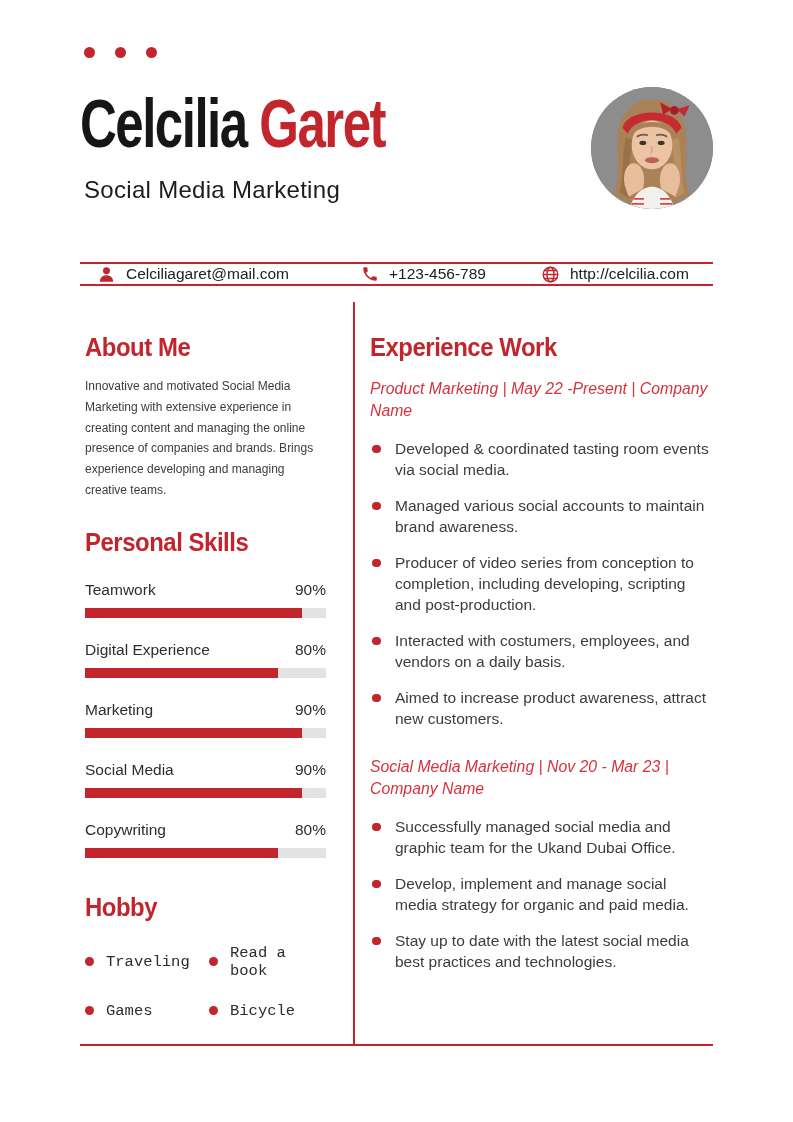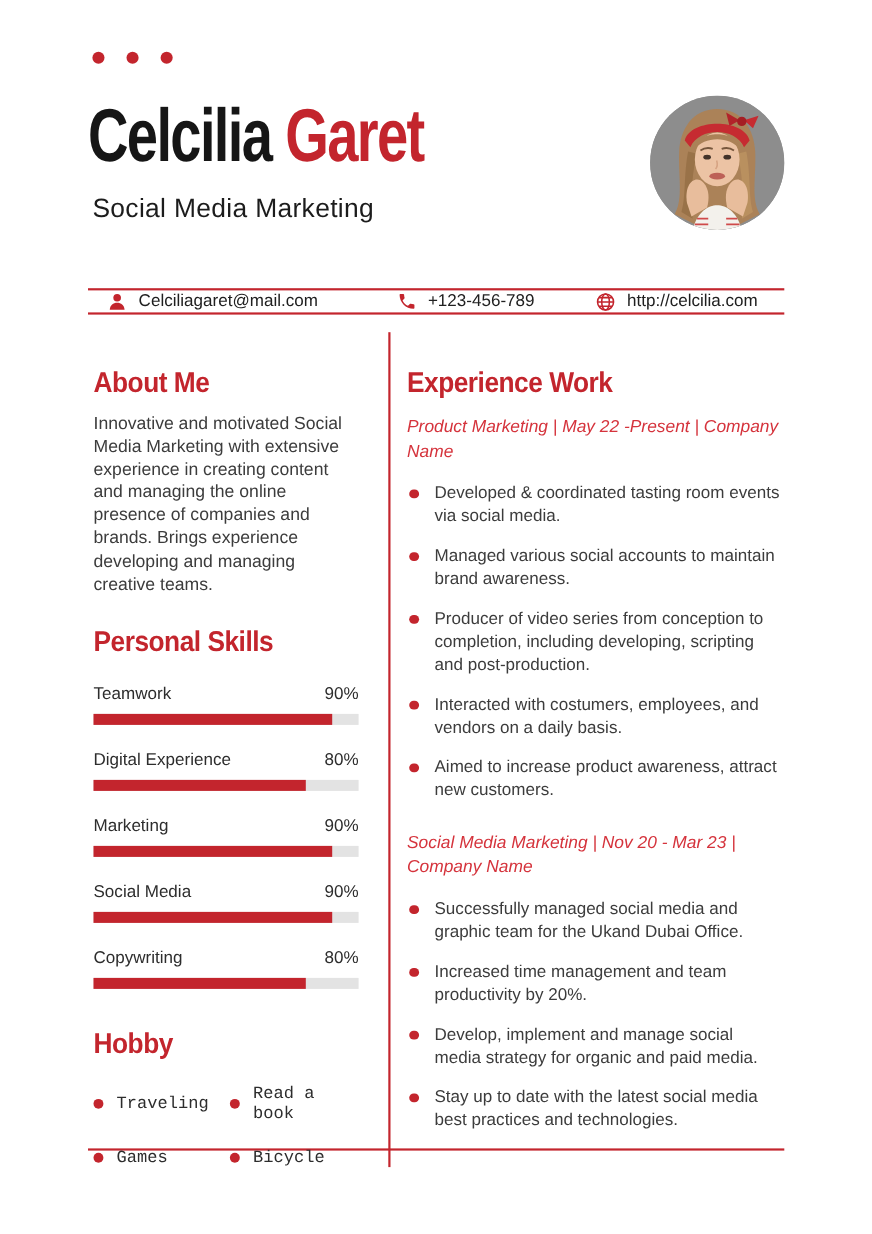--- a/index.html
+++ b/index.html
@@ -63,21 +63,21 @@
   .col-left{border-right:2px solid var(--accent);padding:0 27px 0 5px;}
   .col-right{padding:0 2px 0 15px;}
 
   h2{
     margin:0;font-size:26px;font-weight:bold;color:var(--accent);
     letter-spacing:-.5px;transform:scaleX(.92);transform-origin:left center;
     white-space:nowrap;
   }
 
   .about{margin-top:30px;}
-  .about p{margin:13px 0 0;font-size:16px;line-height:20.8px;color:var(--text);}
+  .about p{margin:13px 0 0;font-size:12px;line-height:20.8px;color:var(--text);}
 
   .skills{margin-top:26px;}
   .skill{margin-top:23px;}
   .skill-head{display:flex;justify-content:space-between;align-items:baseline;
     font-size:15.5px;color:#2d2d2d;gap:16px;}
   .skill-bar{margin-top:9px;height:10px;background:var(--track);width:100%;}
   .skill-fill{height:100%;background:var(--accent);}
 
   .hobby{margin-top:34px;}
   .hobby-grid{margin-top:21px;display:grid;grid-template-columns:124px 1fr;row-gap:22px;font-family:Liberation Mono, monospace;}
@@ -274,21 +274,20 @@
           <li><span class="bullet-dot"></span><span>Producer of video series from conception to completion, including developing, scripting and post-production.</span></li>
           <li><span class="bullet-dot"></span><span>Interacted with costumers, employees, and vendors on a daily basis.</span></li>
           <li><span class="bullet-dot"></span><span>Aimed to increase product awareness, attract new customers.</span></li>
         </ul>
       </div>
 
       <div class="job">
         <p class="job-meta">Social Media Marketing | Nov 20 - Mar 23 | Company Name</p>
         <ul class="job-bullets">
           <li><span class="bullet-dot"></span><span>Successfully managed social media and graphic team for the Ukand Dubai Office.</span></li>
-          <li><span class="bullet-dot"></span><span>Increased time management and team productivity by 20%.</span></li>
           <li><span class="bullet-dot"></span><span>Develop, implement and manage social media strategy for organic and paid media.</span></li>
           <li><span class="bullet-dot"></span><span>Stay up to date with the latest social media best practices and technologies.</span></li>
         </ul>
       </div>
     </section>
 
   </div>
 </div>
 
 </body></html>

